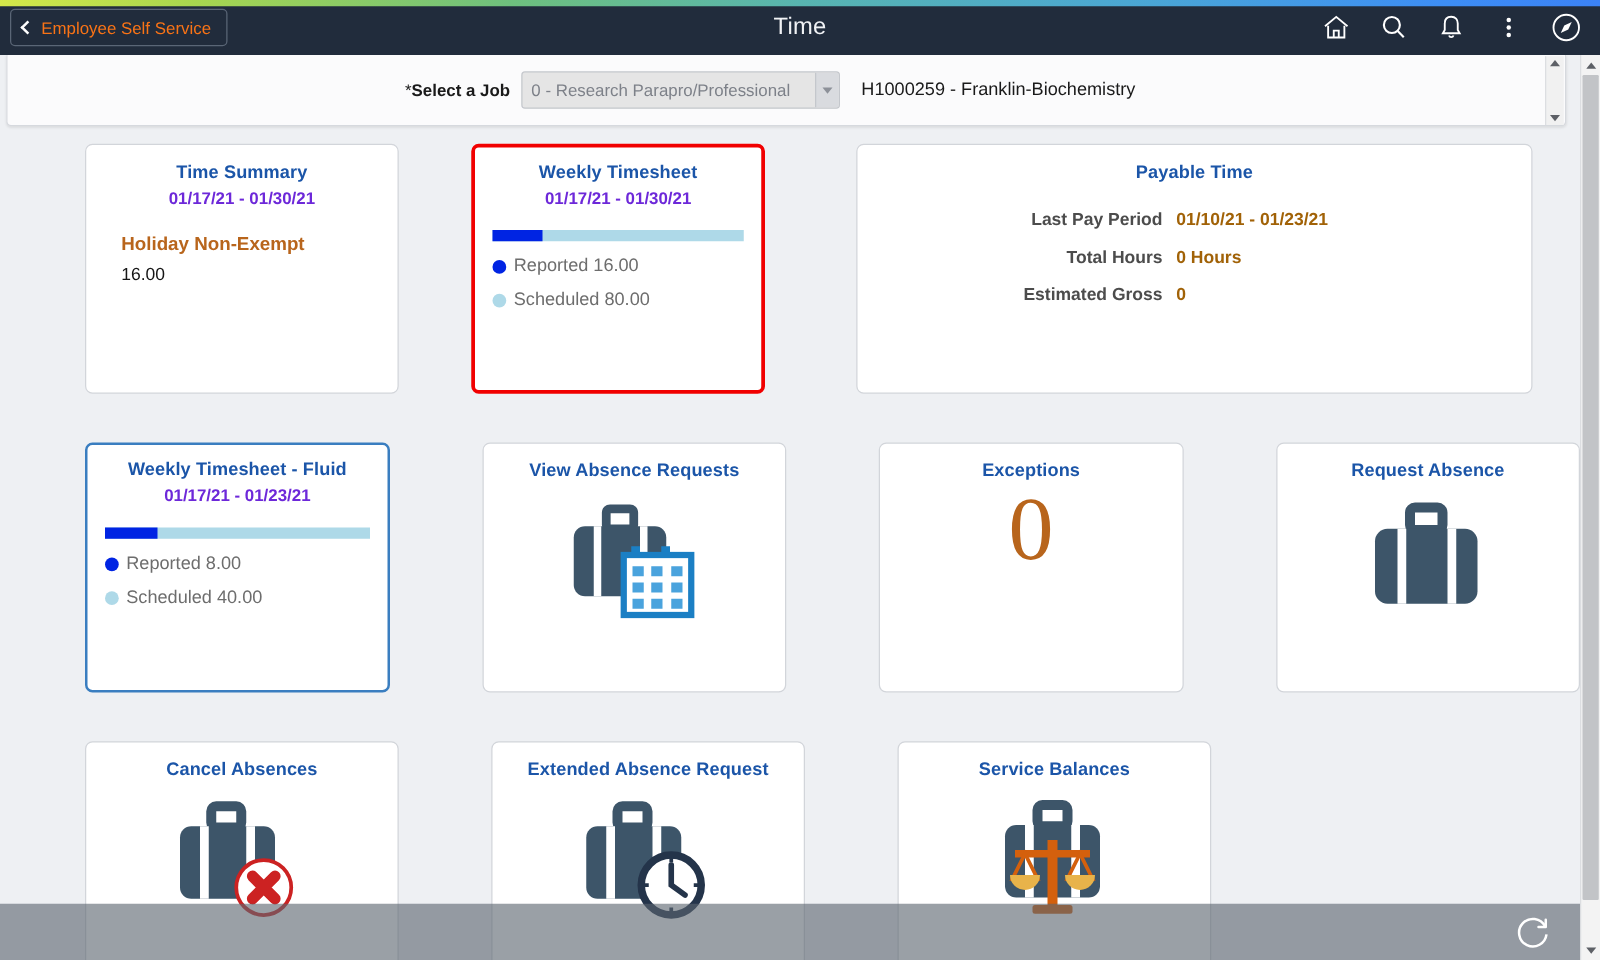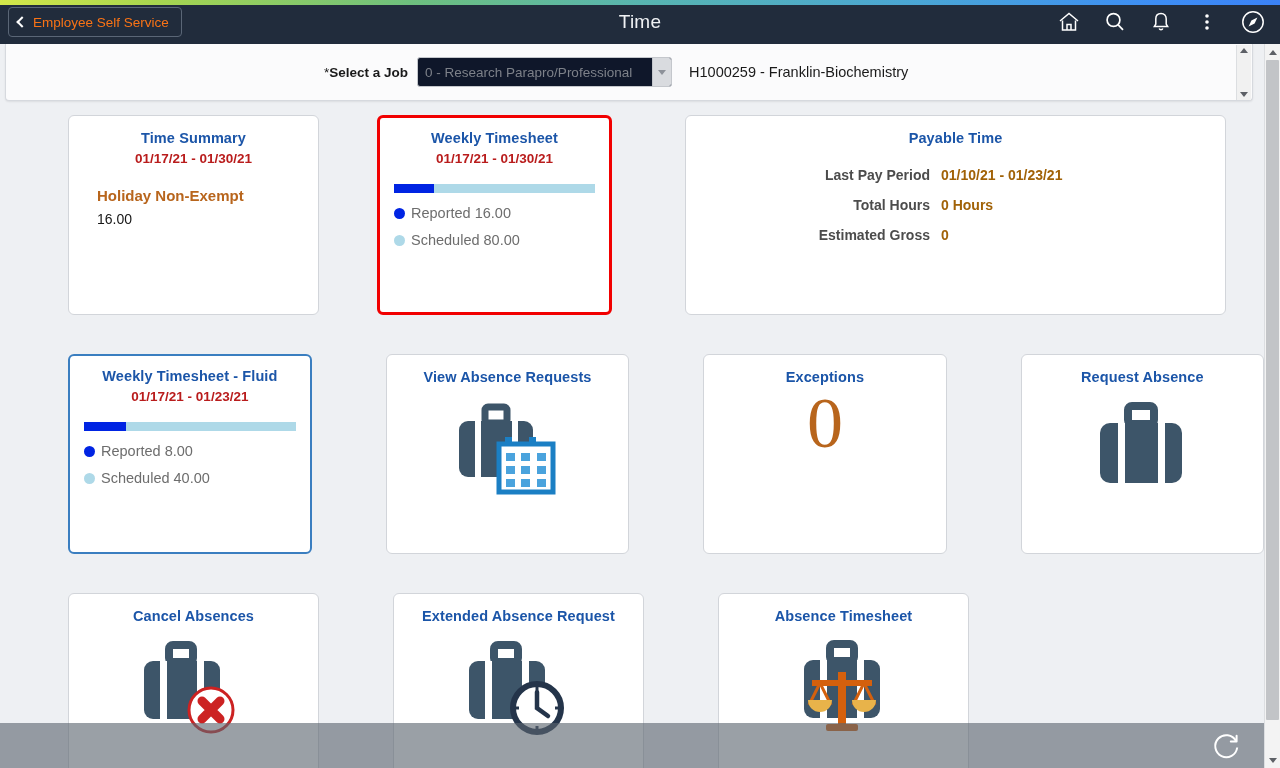--- a/index.html
+++ b/index.html
@@ -64,21 +64,21 @@
     box-shadow: 0 1px 2px rgba(0,0,0,.08);
     display: flex; align-items: center;
     z-index: 15;
   }
   .job-inner { display: flex; align-items: center; margin-left: 318px; }
   .job-label { font-size: 13.5px; font-weight: bold; color: #1a1a1a; }
   .job-label .star { font-weight: normal; }
   .job-select {
     margin-left: 9px; width: 255px; height: 30px;
     border: 1px solid #c4c7cc; border-radius: 3px;
-    background: #0f172a;
+    background: #e5e5e5;
     display: flex; align-items: center;
     font-size: 13.5px; color: #7d8189;
     cursor: default; overflow: hidden;
   }
   .job-select .txt { padding-left: 7px; white-space: nowrap; }
   .job-select .arrowbox {
     margin-left: auto; width: 19px; height: 28px;
     background: #d9dbdf; border-left: 1px solid #c4c7cc;
     display: flex; align-items: center; justify-content: center;
   }
@@ -128,21 +128,21 @@
     background: #ffffff; border: 1px solid #d2d5da; border-radius: 6px;
     position: relative; cursor: pointer;
   }
   .tile.sel-red { border: 3px solid #f10000; }
   .tile.sel-blue { border: 2px solid #3a7ec0; }
   .tile-title {
     text-align: center; color: #1b55a8; font-weight: bold;
     font-size: 14.5px; letter-spacing: .1px;
   }
   .tile-date {
-    text-align: center; color: #b91c1c; font-weight: bold;
+    text-align: center; color: #6d28d9; font-weight: bold;
     font-size: 13.5px; margin-top: 5px;
   }
 
   
   .pbar { height: 9px; background: #aed9e8; position: relative; }
   .pbar > i { position: absolute; left: 0; top: 0; height: 9px; background: #0024e3; }
   .legend { display: flex; align-items: center; gap: 6px; margin-top: 12px; }
   .dot { width: 11px; height: 11px; border-radius: 50%; flex: none; }
   .dot.rep { background: #0024e3; }
   .dot.sch { background: #aed9e8; }
@@ -390,21 +390,21 @@
               <path d="M70 46 L70 50"></path>
                 <path d="M70 86 L70 90"></path>
               <path d="M48 68 L52 68"></path>
                 <path d="M88 68 L92 68"></path>
             </g>
           </svg>
         </div>
       </div>
 
       <div class="tile" style="width:251px;height:200px;padding:14px 10px 0;margin-left:42px;">
-        <div class="tile-title">Absence Timesheet</div>
+        <div class="tile-title">Service Balances</div>
         <div class="icon-wrap">
           <svg width="104" height="100" viewBox="0 0 104 100">
             <rect x="38" y="4" width="24" height="17" rx="4" fill="none" stroke="#3d5569" stroke-width="8"></rect>
             <rect x="12" y="20" width="76" height="58" rx="9" fill="#3d5569"></rect>
             <rect x="28" y="20" width="7" height="58" fill="#ffffff"></rect>
             <rect x="65" y="20" width="7" height="58" fill="#ffffff"></rect>
             <rect x="46" y="32" width="8" height="56" fill="#d4600d"></rect>
             <rect x="20" y="40" width="60" height="6" fill="#d4600d"></rect>
             <rect x="34" y="84" width="32" height="7" rx="2" fill="#d4600d"></rect>
             <path d="M28 43 L18 63 L38 63 Z" fill="none" stroke="#d4600d" stroke-width="3"></path>

